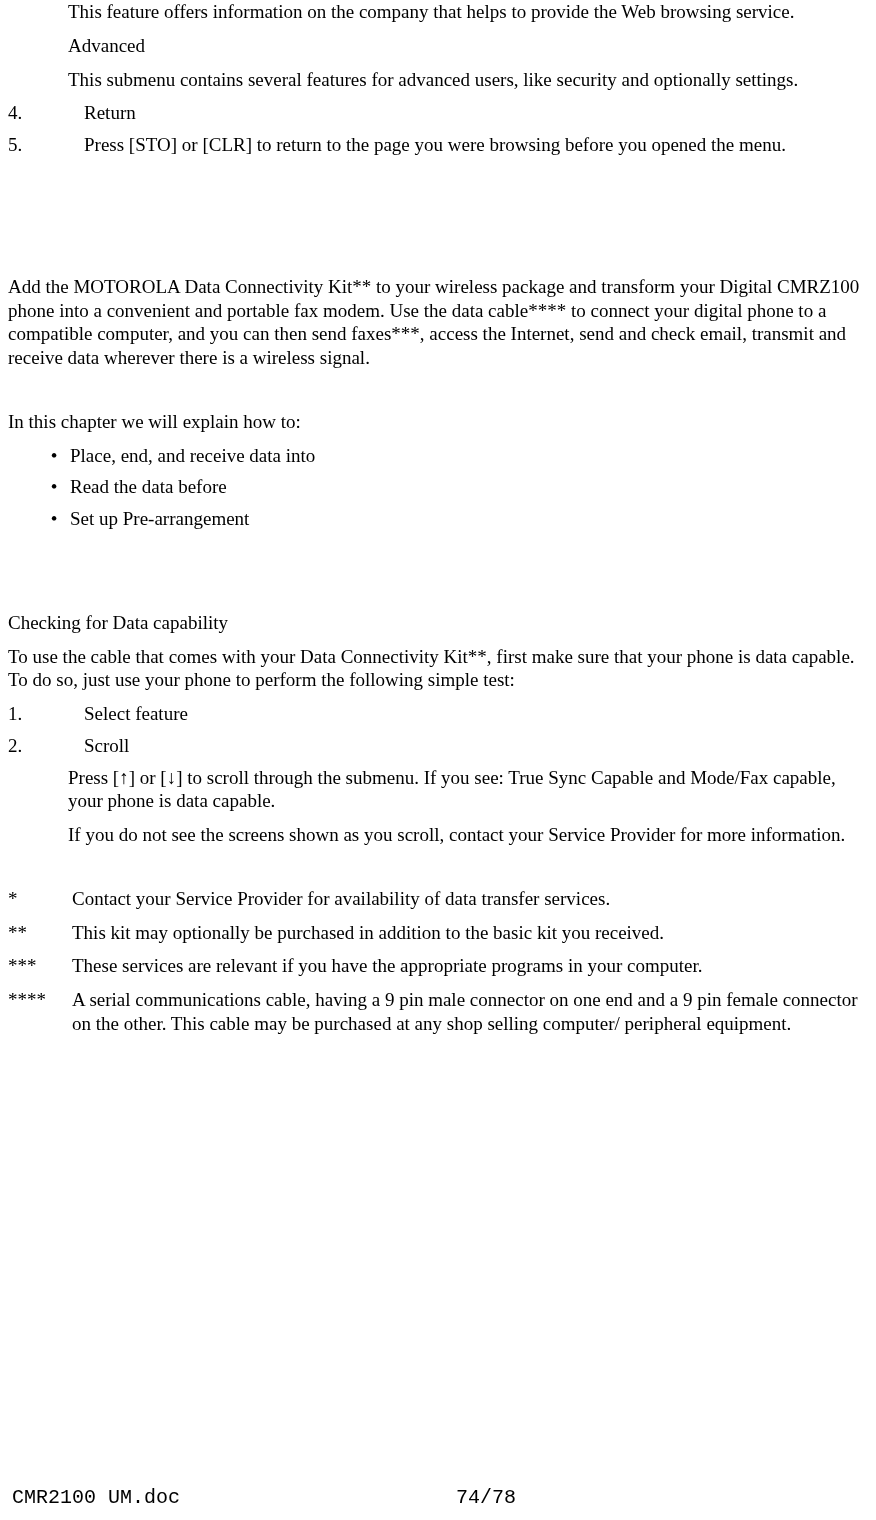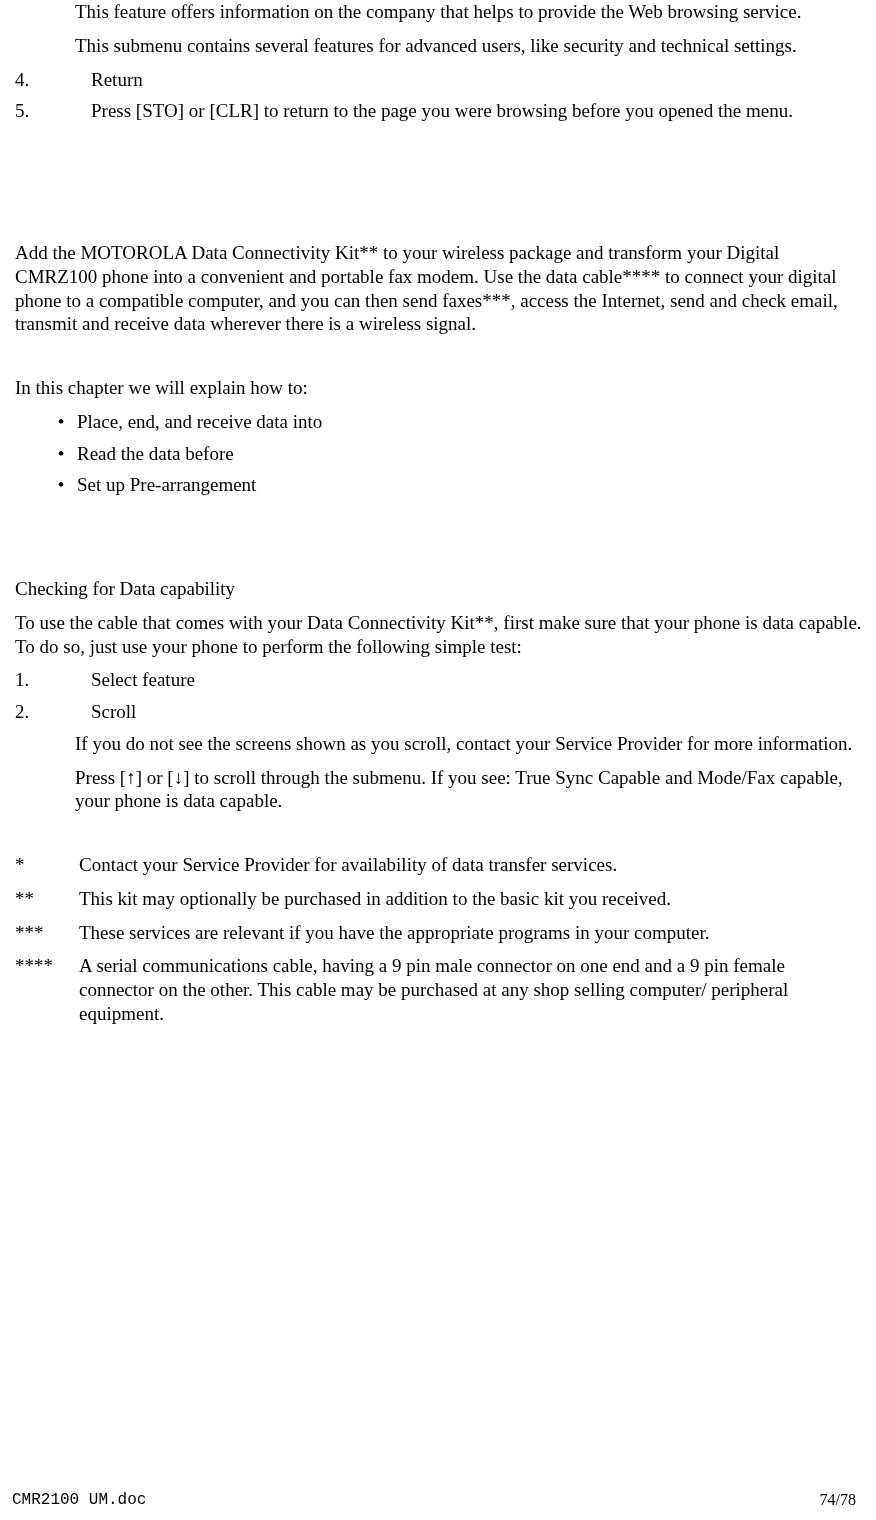--- a/index.html
+++ b/index.html
@@ -8,21 +8,21 @@
     line-height: 1.25;
     margin: 0;
     padding: 0;
     color: #000;
     background: #fff;
   }
   .page {
     width: 876px;
     min-height: 1520px;
     box-sizing: border-box;
-    padding: 0 12px 0 15px;
+    padding: 0 12px 0 8px;
     position: relative;
   }
   .block-60 { margin-left: 60px; margin-bottom: 10px; }
   .para-spacing { margin-bottom: 10px; }
   .numitem { display: flex; margin-bottom: 8px; }
   .numitem .num { width: 60px; flex: 0 0 60px; }
   .numitem .txt { flex: 1; margin-left: 16px; }
   .bigspace { height: 110px; }
   .medspace { height: 30px; }
   .section-title { margin-bottom: 10px; }
@@ -30,37 +30,38 @@
   .bullet { display: flex; margin-bottom: 8px; }
   .bullet .mk { width: 32px; flex: 0 0 32px; text-align: center; }
   .bullet .txt { flex: 1; }
   .bullets-wrap { margin-left: 30px; }
   .footnotes .fn { display: flex; margin-bottom: 10px; }
   .footnotes .fnmk { width: 64px; flex: 0 0 64px; }
   .footnotes .fntxt { flex: 1; }
   .footer {
     position: absolute;
     left: 12px;
-    right: 20px;
+    right: 4px;
     bottom: 10px;
     font-family: "Courier New", Courier, monospace;
-    font-size: 16px;
+    font-size: 20px;
     display: flex;
   }
   .footer .doc { flex: 0 0 auto; }
-  .footer .pg { flex: 1; text-align: right; margin-left: -80px; font-family: Liberation Serif, serif;}
+  .footer .pg { flex: 1; text-align: center; margin-left: -80px;}
 </style>
 </head>
 <body>
 
 <div class="page">
 
   <div class="block-60">This feature offers information on the company that helps to provide the Web browsing service.</div>
 
-  <div class="block-60">This submenu contains several features for advanced users, like security and technical settings.</div>
+  <div class="block-60">Advanced</div>
+  <div class="block-60">This submenu contains several features for advanced users, like security and optionally settings.</div>
 
   <div class="numitem">
     <div class="num">4.</div>
     <div class="txt">Return</div>
   </div>
 
   <div class="numitem">
     <div class="num">5.</div>
     <div class="txt">Press [STO] or [CLR] to return to the page you were browsing before you opened the menu.</div>
   </div>
@@ -95,22 +96,22 @@
 
   <div class="numitem">
     <div class="num">1.</div>
     <div class="txt">Select feature</div>
   </div>
 
   <div class="numitem">
     <div class="num">2.</div>
     <div class="txt">Scroll</div>
   </div>
+  <div class="block-60">Press [↑] or [↓] to scroll through the submenu. If you see: True Sync Capable and Mode/Fax capable, your phone is data capable.</div>
   <div class="block-60">If you do not see the screens shown as you scroll, contact your Service  Provider for more information.</div>
-  <div class="block-60">Press [↑] or [↓] to scroll through the submenu. If you see: True Sync Capable and Mode/Fax capable, your phone is data capable.</div>
 
   <div class="medspace"></div>
 
   <div class="footnotes">
     <div class="fn">
       <div class="fnmk">*</div>
       <div class="fntxt">Contact your Service Provider for availability of data transfer services.</div>
     </div>
     <div class="fn">
       <div class="fnmk">**</div>

